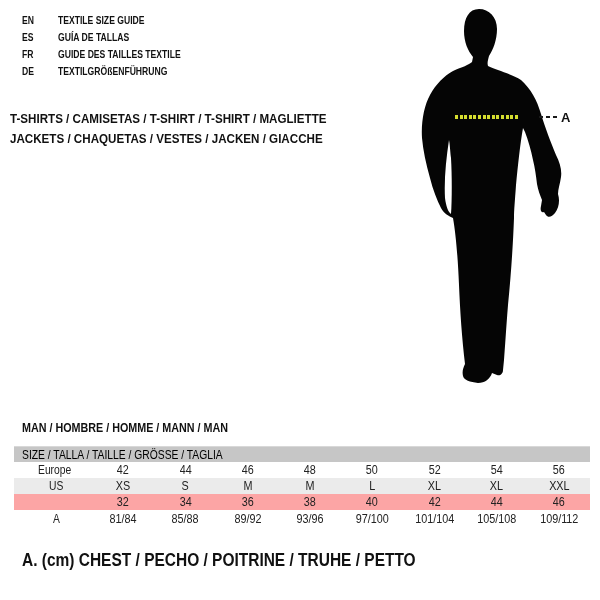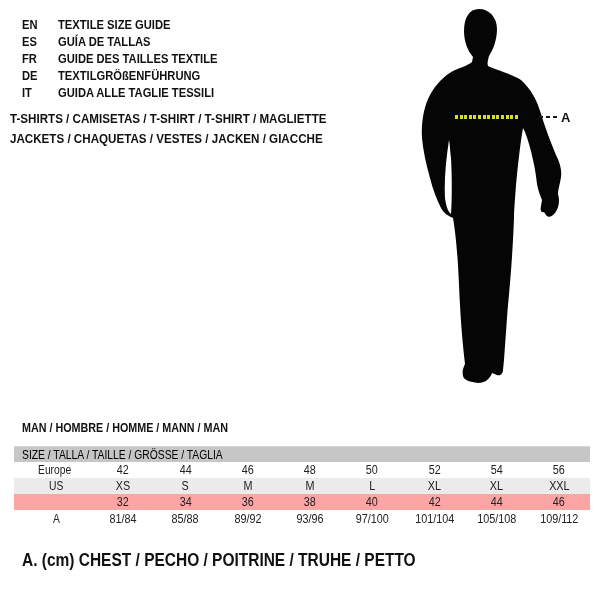--- a/index.html
+++ b/index.html
@@ -6,21 +6,21 @@
   .page{
     position:relative;width:600px;height:600px;background:#ffffff;overflow:hidden;
     font-family:"Liberation Sans",sans-serif;color:#111;
   }
   
   .cond{display:inline-block;transform:scaleX(0.86);transform-origin:0 50%;white-space:nowrap;}
   .cond-c{display:inline-block;transform:scaleX(0.9);transform-origin:50% 50%;white-space:nowrap;}
 
   
   .lang-list{position:absolute;left:22px;top:15px;}
-  .lang-row{display:flex;height:17px;align-items:flex-end;font-size:13px;font-weight:700;text-decoration:underline;}
+  .lang-row{display:flex;height:17px;align-items:flex-start;font-size:10px;font-weight:700;text-decoration:underline;}
   .lang-code{width:36px;flex:0 0 36px;}
 
   
   .categories{position:absolute;left:10px;top:109px;font-size:13.5px;font-weight:700;line-height:20px;}
 
   
   .silhouette{position:absolute;left:390px;top:0;width:210px;height:400px;}
   .chest-dash{
     position:absolute;left:455px;top:115px;width:64px;height:4px;z-index:2;
     background:repeating-linear-gradient(90deg,var(--dash,#d5dd2f) 0 3px,transparent 3px 4.6px);
@@ -63,24 +63,20 @@
         <span class="lang-code"><span class="cond">ES</span></span>
         <span><span class="cond">GUÍA DE TALLAS</span></span>
       </div>
       <div class="lang-row">
         <span class="lang-code"><span class="cond">FR</span></span>
         <span><span class="cond">GUIDE DES TAILLES TEXTILE</span></span>
       </div>
       <div class="lang-row">
         <span class="lang-code"><span class="cond">DE</span></span>
         <span><span class="cond">TEXTILGRÖßENFÜHRUNG</span></span>
-      </div>
-      <div class="lang-row">
-        <span class="lang-code"><span class="cond">IT</span></span>
-        <span><span class="cond">GUIDA ALLE TAGLIE TESSILI</span></span>
       </div>
     </div>
 
   <div class="categories">
     <div><span class="cond">T-SHIRTS / CAMISETAS / T-SHIRT / T-SHIRT / MAGLIETTE</span></div>
     <div><span class="cond">JACKETS / CHAQUETAS / VESTES / JACKEN / GIACCHE</span></div>
   </div>
 
   <svg class="silhouette" viewBox="390 0 210 400" xmlns="http://www.w3.org/2000/svg" aria-hidden="true">
     <path id="man-path" fill-rule="evenodd" d="

